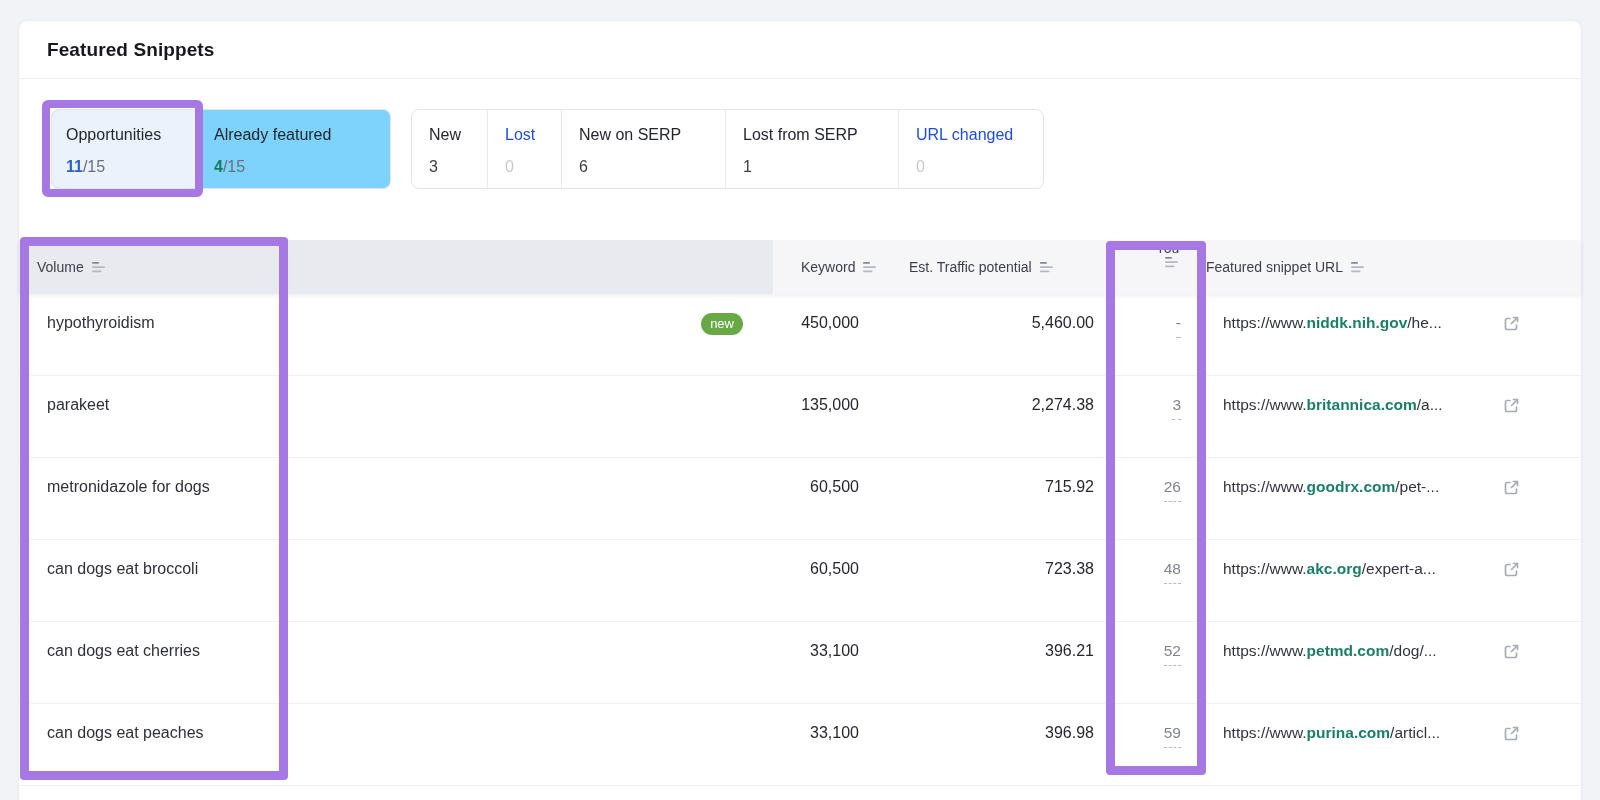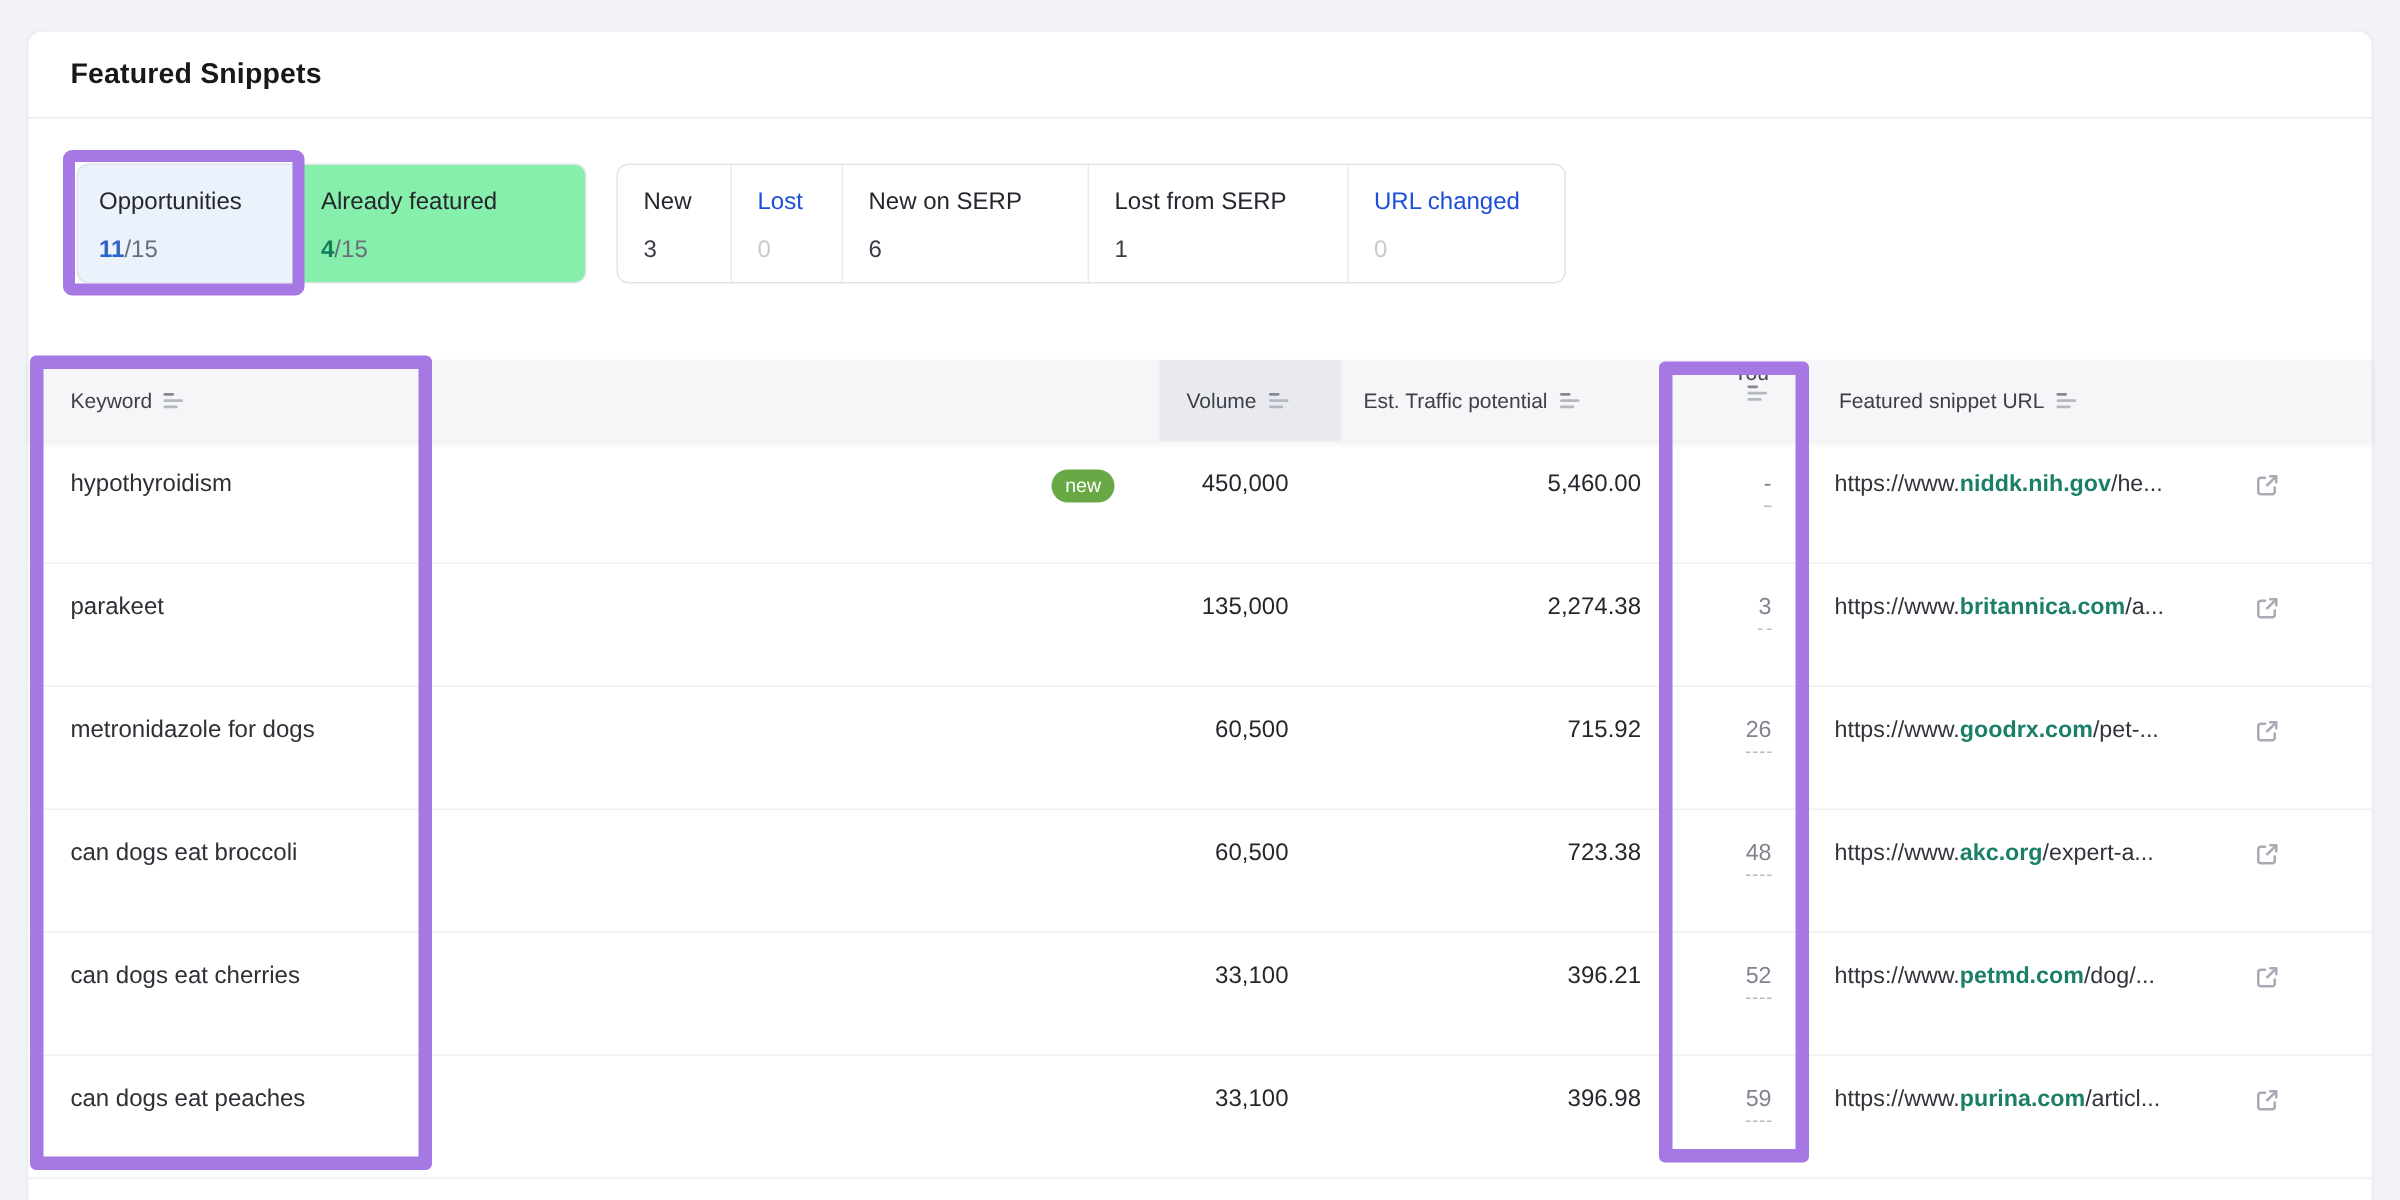--- a/index.html
+++ b/index.html
@@ -12,21 +12,21 @@
     position:absolute; left:18px; top:20px; width:1564px; height:800px;
     background:#ffffff; border:1px solid #ececf1; border-radius:10px 10px 0 0;
     box-shadow:0 1px 3px rgba(40,45,70,.04);
   }
 
   .card-title-row { height:58px; border-bottom:1px solid #ebecf0; display:flex; align-items:center; padding-left:28px; }
   .card-title { font-size:19px; font-weight:700; color:#17181c; letter-spacing:.1px; }
 
   .toolbar { height:161px; display:flex; align-items:flex-start; padding-top:30px; }
 
-  .tab-group { display:flex; margin-left:32px; border:1px solid #e2e4ea; border-radius:8px; height:80px; overflow:hidden; background:#86efac; }
+  .tab-group { display:flex; margin-left:32px; border:1px solid #e2e4ea; border-radius:8px; height:80px; overflow:hidden; background:#7dd3fc; }
   .tab { padding:15px 14px 0 14px; cursor:pointer; }
   .tab.selected { background:#ebf2fb; border-right:1px solid #e2e4ea; }
   .tab-label { font-size:16px; color:#25272e; line-height:20px; white-space:nowrap; }
   .tab-count { margin-top:11px; font-size:16px; line-height:22px; }
   .tab-count .count { font-weight:700; }
   .tab-count .total { color:#6b6f7b; font-weight:400; }
   .tab.t0 { width:148px; } .tab.t1 { width:190px; }
   .count-blue { color:#2b63c6; } .count-green { color:#157c5c; }
 
   .filter-group { display:flex; margin-left:20px; border:1px solid #e2e4ea; border-radius:8px; height:80px; overflow:hidden; background:#fff; }
@@ -42,21 +42,21 @@
   .table { width:100%; }
   .grid-row { display:grid; grid-template-columns:754px 121px 213px 99px 377px; }
 
   .thead { height:54px; background:#f6f6f9; box-shadow:0 2px 4px rgba(30,35,60,.07); position:relative; }
   .th { display:flex; align-items:center; font-size:14px; color:#3e4049; cursor:pointer; }
   .th .sort { margin-left:7px; flex:0 0 auto; }
   .th-keyword { padding-left:28px; }
   .th-volume { padding-left:18px; background:#e9eaef; }
   .th-traffic { padding-left:15px; }
   .th-you { padding-left:22px;flex-direction:column; }
-  .th-url { padding-left:20px; }
+  .th-url { padding-left:0; }
 
   .row { height:82px; border-bottom:1px solid #eef0f4; background:#fff; }
   .cell { padding-top:18px; font-size:16px; color:#26272d; line-height:22px; }
   .cell-keyword { padding-left:28px; display:flex; align-items:flex-start; }
   .kw-text { color:#2e3036; }
   .badge-new {
     margin-left:auto; margin-right:30px; margin-top:1px;
     background:#68a945; color:#ffffff; font-size:13px; line-height:13px;
     padding:4px 9px 5px 9px; border-radius:11px;
   }
@@ -122,30 +122,30 @@
         </div>
         <div class="filter-seg f4 disabled">
           <div class="filter-label">URL changed</div>
           <div class="filter-count">0</div>
         </div>
       </div>
     </div>
 
     <div class="table">
       <div class="grid-row thead">
+        <div class="th th-volume">
+          <span>Volume</span>
+          <svg class="sort" width="15" height="12" viewBox="0 0 15 12">
+              <rect x="1" y="1" width="7" height="1.8" rx="0.9" fill="#838891"></rect>
+              <rect x="1" y="5.2" width="13" height="1.8" rx="0.9" fill="#b4b8c1"></rect>
+              <rect x="1" y="9.4" width="9.5" height="1.8" rx="0.9" fill="#b4b8c1"></rect>
+            </svg>
+        </div>
         <div class="th th-keyword">
           <span>Keyword</span>
-          <svg class="sort" width="15" height="12" viewBox="0 0 15 12">
-              <rect x="1" y="1" width="7" height="1.8" rx="0.9" fill="#838891"></rect>
-              <rect x="1" y="5.2" width="13" height="1.8" rx="0.9" fill="#b4b8c1"></rect>
-              <rect x="1" y="9.4" width="9.5" height="1.8" rx="0.9" fill="#b4b8c1"></rect>
-            </svg>
-        </div>
-        <div class="th th-volume">
-          <span>Volume</span>
           <svg class="sort" width="15" height="12" viewBox="0 0 15 12">
               <rect x="1" y="1" width="7" height="1.8" rx="0.9" fill="#838891"></rect>
               <rect x="1" y="5.2" width="13" height="1.8" rx="0.9" fill="#b4b8c1"></rect>
               <rect x="1" y="9.4" width="9.5" height="1.8" rx="0.9" fill="#b4b8c1"></rect>
             </svg>
         </div>
         <div class="th th-traffic">
           <span>Est. Traffic potential</span>
           <svg class="sort" width="15" height="12" viewBox="0 0 15 12">
               <rect x="1" y="1" width="7" height="1.8" rx="0.9" fill="#838891"></rect>

